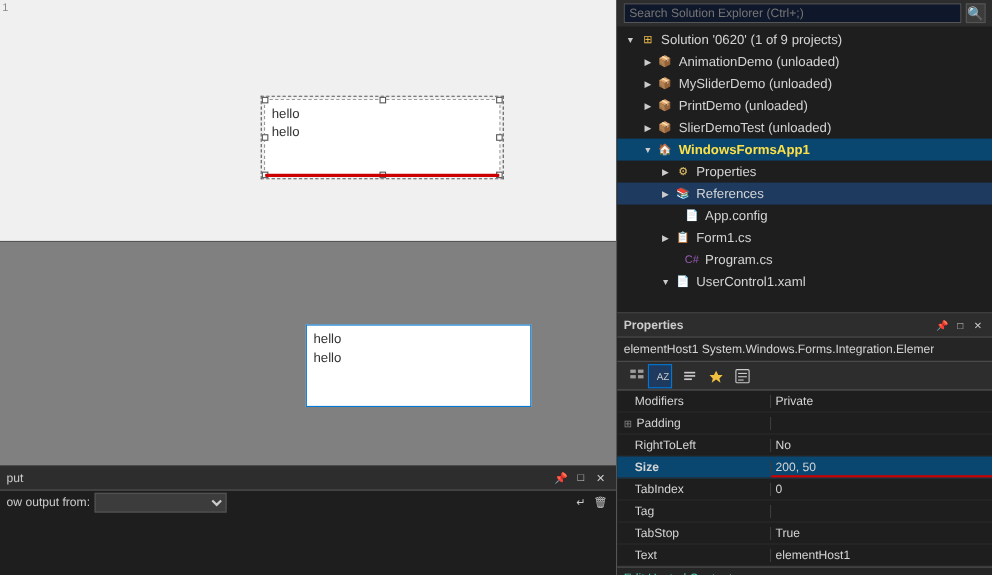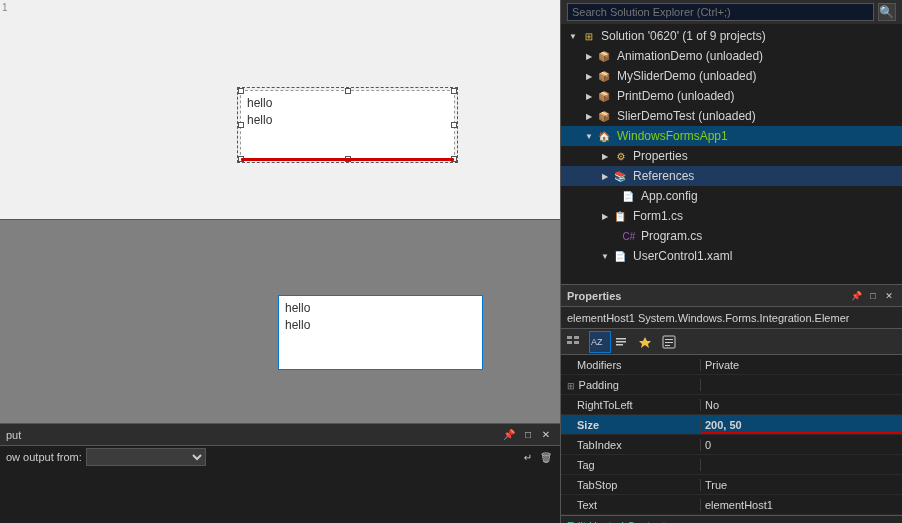--- a/index.html
+++ b/index.html
@@ -324,22 +324,22 @@
     .icon-config { color: #e8e8e8; }
     .icon-cs { color: #9b59b6; }
     .icon-ref { color: #e8b84b; }
 
     .tree-label {
       font-size: 12px;
       color: #d4d4d4;
     }
 
     .tree-label.bold {
-      font-weight: normal;
-      color: #84cc16;
+      font-weight: bold;
+      color: #fde047;
       text-align: center;
     }
 
     
     .properties-panel {
       flex: 1;
       display: flex;
       flex-direction: column;
     }
 
@@ -400,21 +400,21 @@
 
     .prop-tool-btn {
       width: 22px;
       height: 22px;
       background: none;
       border: 1px solid transparent;
       color: #ccc;
       cursor: pointer;
       display: flex;
       align-items: center;
-      justify-content: flex-start;
+      justify-content: flex-end;
       font-size: 11px;
     }
 
     .prop-tool-btn.active {
       border-color: #0078d4;
       background: #1e3a5f;
     }
 
     .prop-grid {
       flex: 1;
@@ -457,21 +457,21 @@
     .prop-value-cell {
       flex: 1;
       padding: 0 4px;
       font-size: 11px;
       color: #d4d4d4;
       white-space: nowrap;
       overflow: hidden;
     }
 
     .prop-value-cell.bold {
-      font-weight: bold;
+      font-weight: normal;
     }
 
     .prop-footer {
       height: 20px;
       background: #252526;
       border-top: 1px solid #555;
       display: flex;
       align-items: center;
       padding: 0 6px;
     }

